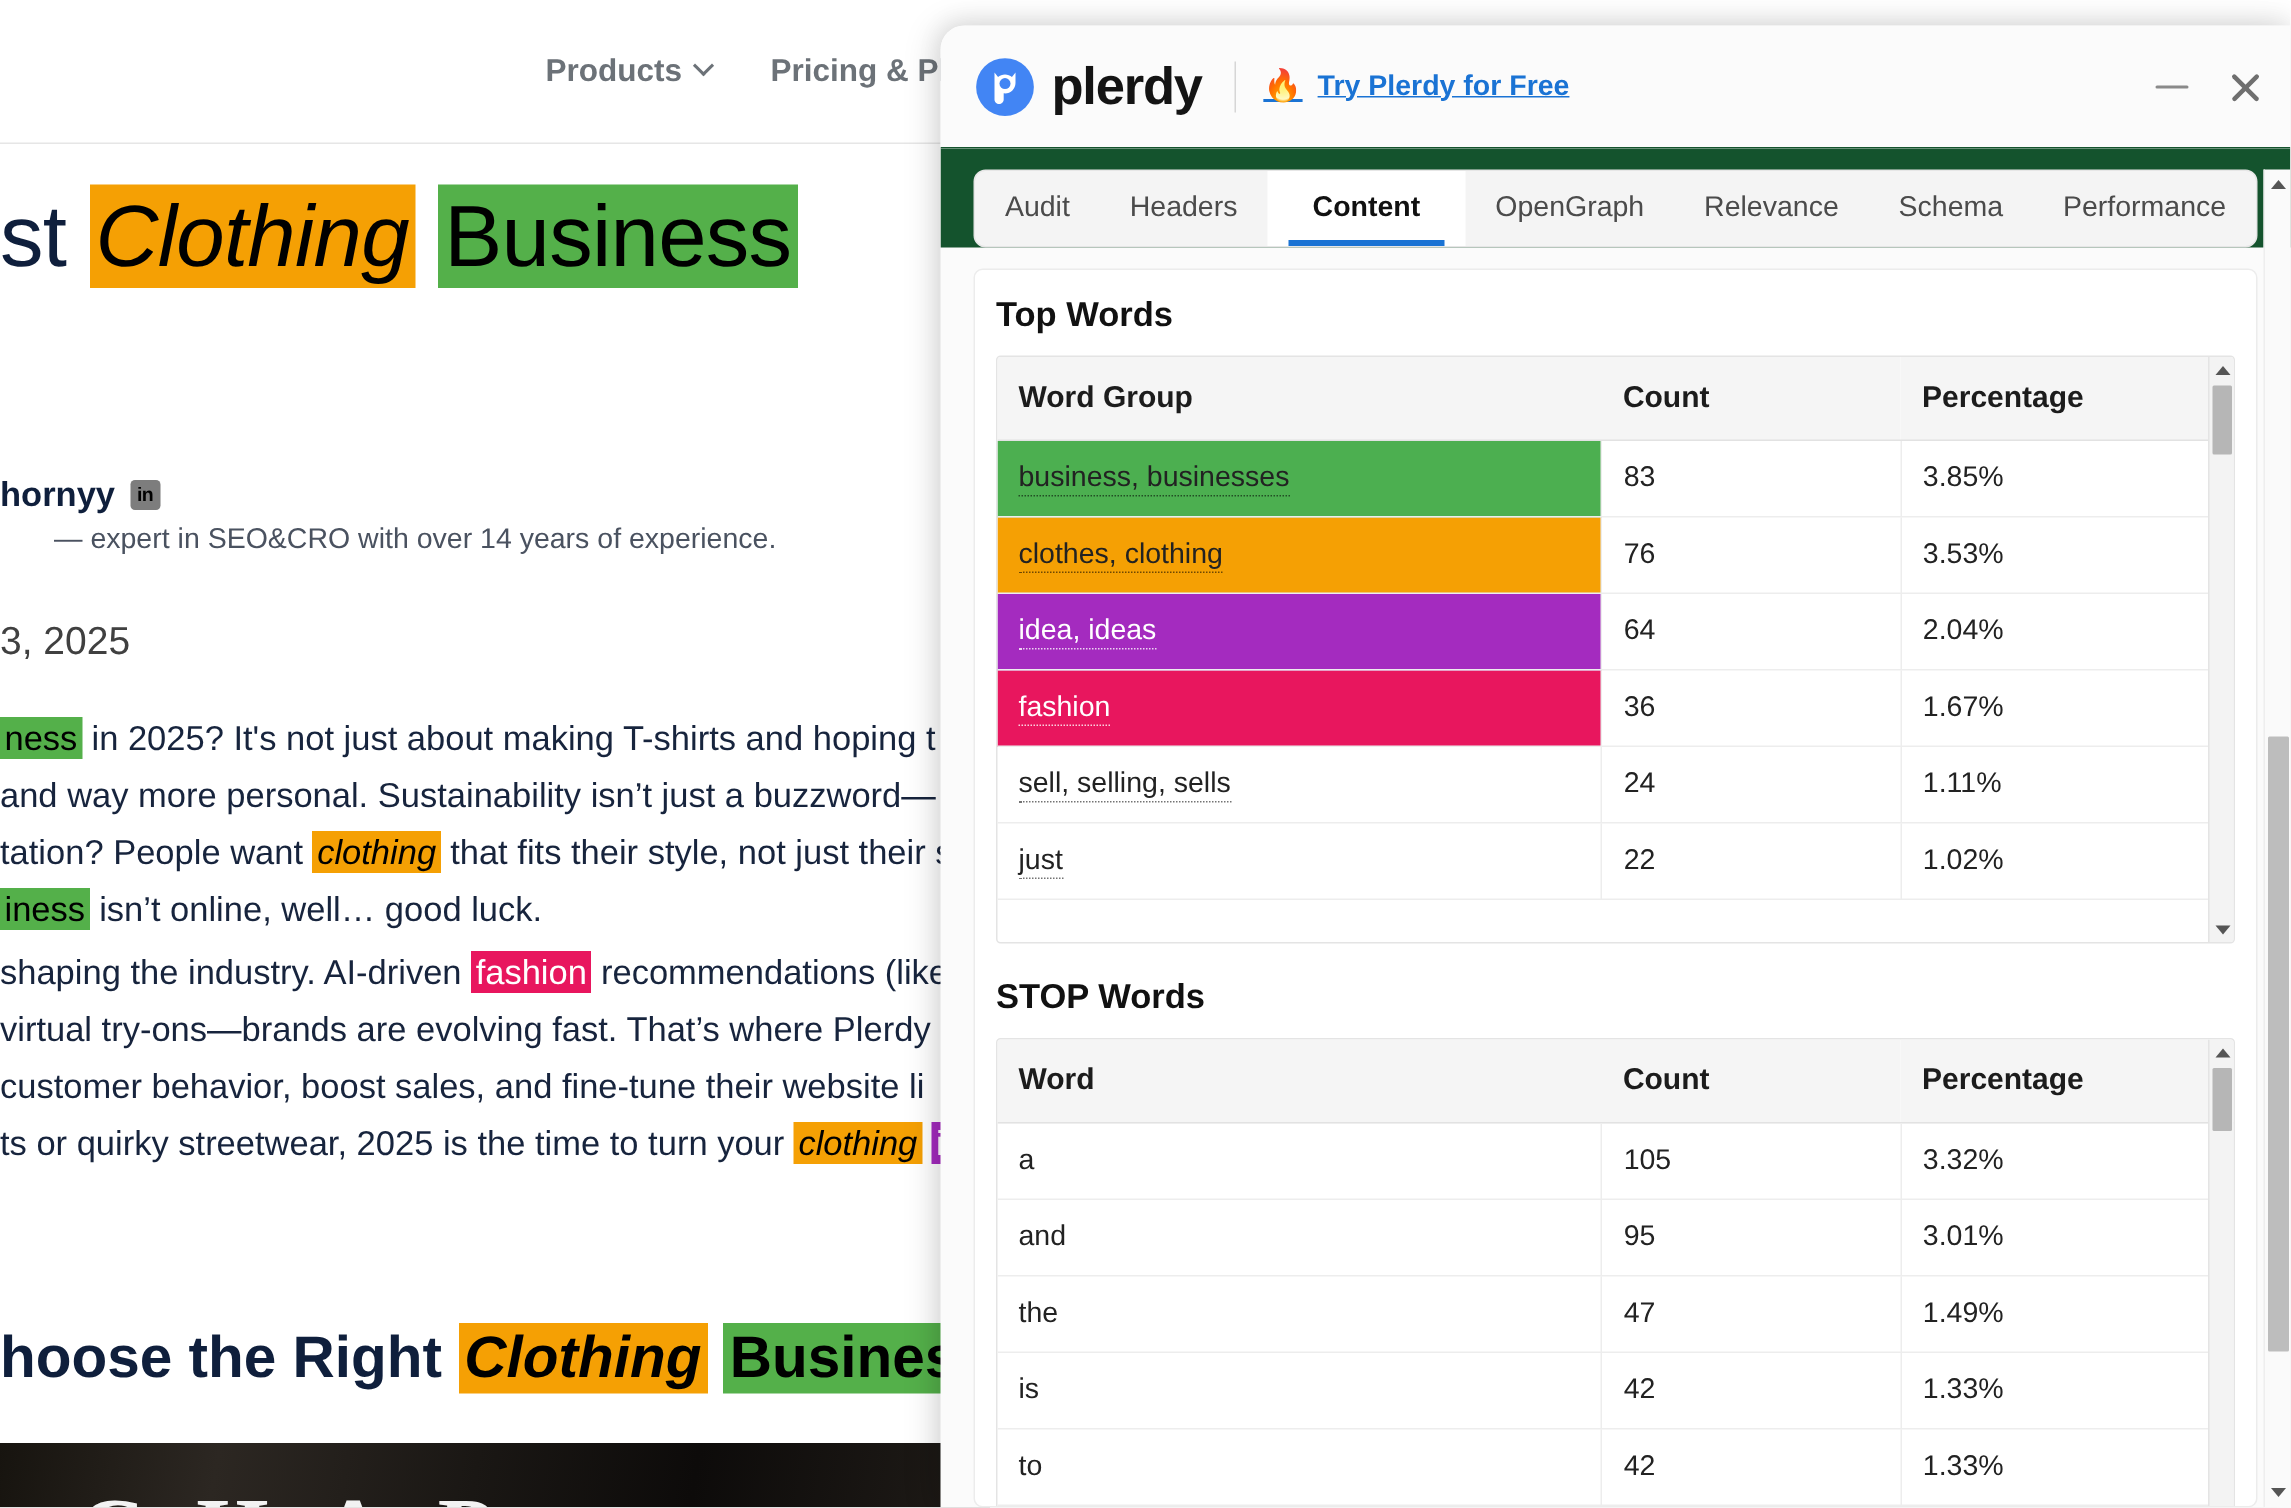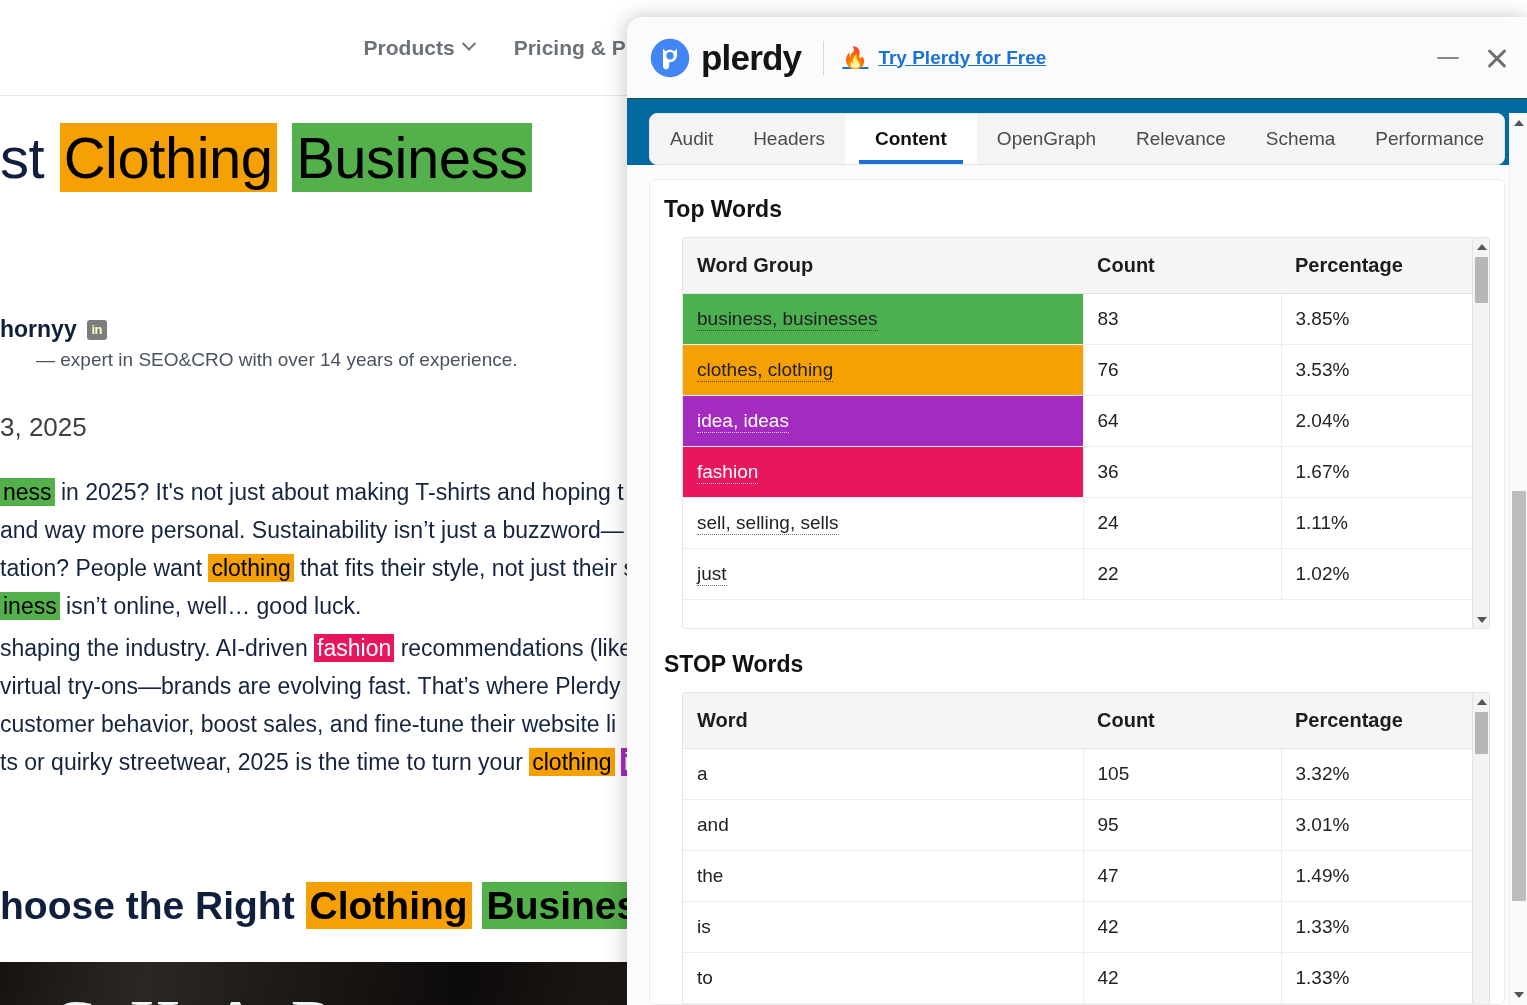--- a/index.html
+++ b/index.html
@@ -32,32 +32,32 @@
     border-right: 2.4px solid #6c7278; border-bottom: 2.4px solid #6c7278;
     transform: rotate(45deg) translate(-3px,-3px);
   }
 
   .headline {
     position: absolute; left: 0; top: 126px; width: 900px;
     font-size: 58px; font-weight: 400; color: #0f1f3c;
     letter-spacing: -0.5px; white-space: nowrap; line-height: 1.1;
   }
   .hl-piece { padding: 2px 4px; }
-  .hl-orange { background: #F5A004; color: #000; }
+  .hl-orange { background: #F5A004; color: #000; font-style: italic; }
   .hl-green  { background: #54B04A; color: #000000; }
   .hl-purple { background: #A42BBF; color: #fff; }
   .hl-pink   { background: #E8165E; color: #fff; }
 
   .author-row {
     position: absolute; left: 0; top: 316px;
     display: flex; align-items: center; gap: 10px;
     font-size: 23px; font-weight: bold; color: #0f1f3c; white-space: nowrap;
   }
   .li-badge {
-    width: 20px; height: 20px; background: #7d7d7d; color: #fef9c3;
+    width: 20px; height: 20px; background: #7d7d7d; color: #000000;
     font-size: 13px; font-weight: bold; border-radius: 3px;
     display: flex; align-items: center; justify-content: center;
     font-family: "Liberation Sans", sans-serif; letter-spacing: -0.5px;
   }
   .author-sub {
     position: absolute; left: 0; top: 349px; font-size: 19px; color: #4a5260;
     white-space: nowrap;
     margin-left: 36px;
   }
   .post-date {
@@ -134,21 +134,21 @@
   }
   .btn-close { width: 24px; height: 24px; position: relative; cursor: pointer; }
   .btn-close::before, .btn-close::after {
     content:""; position:absolute; left:0; top:11px; width:24px; height:2.8px;
     background:#6f6f6f; border-radius:2px;
   }
   .btn-close::before { transform: rotate(45deg); }
   .btn-close::after  { transform: rotate(-45deg); }
 
   
-  .tabs-wrap { padding: 14px 22px 0 22px; background:#0369a1; }
+  .tabs-wrap { padding: 14px 22px 0 22px; background:#14532d; }
   .tabs {
     display: flex; align-items: stretch;
     background: #f4f4f4; border: 1px solid #e6e6e6; border-radius: 8px;
     height: 52px; overflow: hidden;
   }
   .tab {
     flex: 1 1 auto; display: flex; align-items: center; justify-content: center;
     font-size: 19px; color: #4b4b4b; white-space: nowrap; cursor: pointer;
     position: relative; padding: 0 6px;
   }
@@ -167,21 +167,21 @@
     background: #fff; border: 1px solid #ececec; border-radius: 6px;
     height: 826px; overflow: hidden;
   }
   .sect-title {
     font-size: 23px; font-weight: bold; color: #111;
     padding: 16px 0 14px 14px;
   }
   .sect-title.second { padding-top: 22px; }
 
   .tbl-box {
-    position: relative; margin: 0 14px 0 32px;
+    position: relative; margin: 0 14px 0 14px;
     border: 1px solid #e4e4e4; border-radius: 3px;
     overflow: hidden;
   }
   table { width: 100%; border-collapse: collapse; table-layout: fixed; }
   th {
     text-align: left; font-size: 20px; font-weight: bold; color: #1c1c1c;
     background: #f5f5f5; padding: 16px 0 16px 14px;
     border-bottom: 1px solid #e2e2e2;
     white-space: nowrap;
   }

